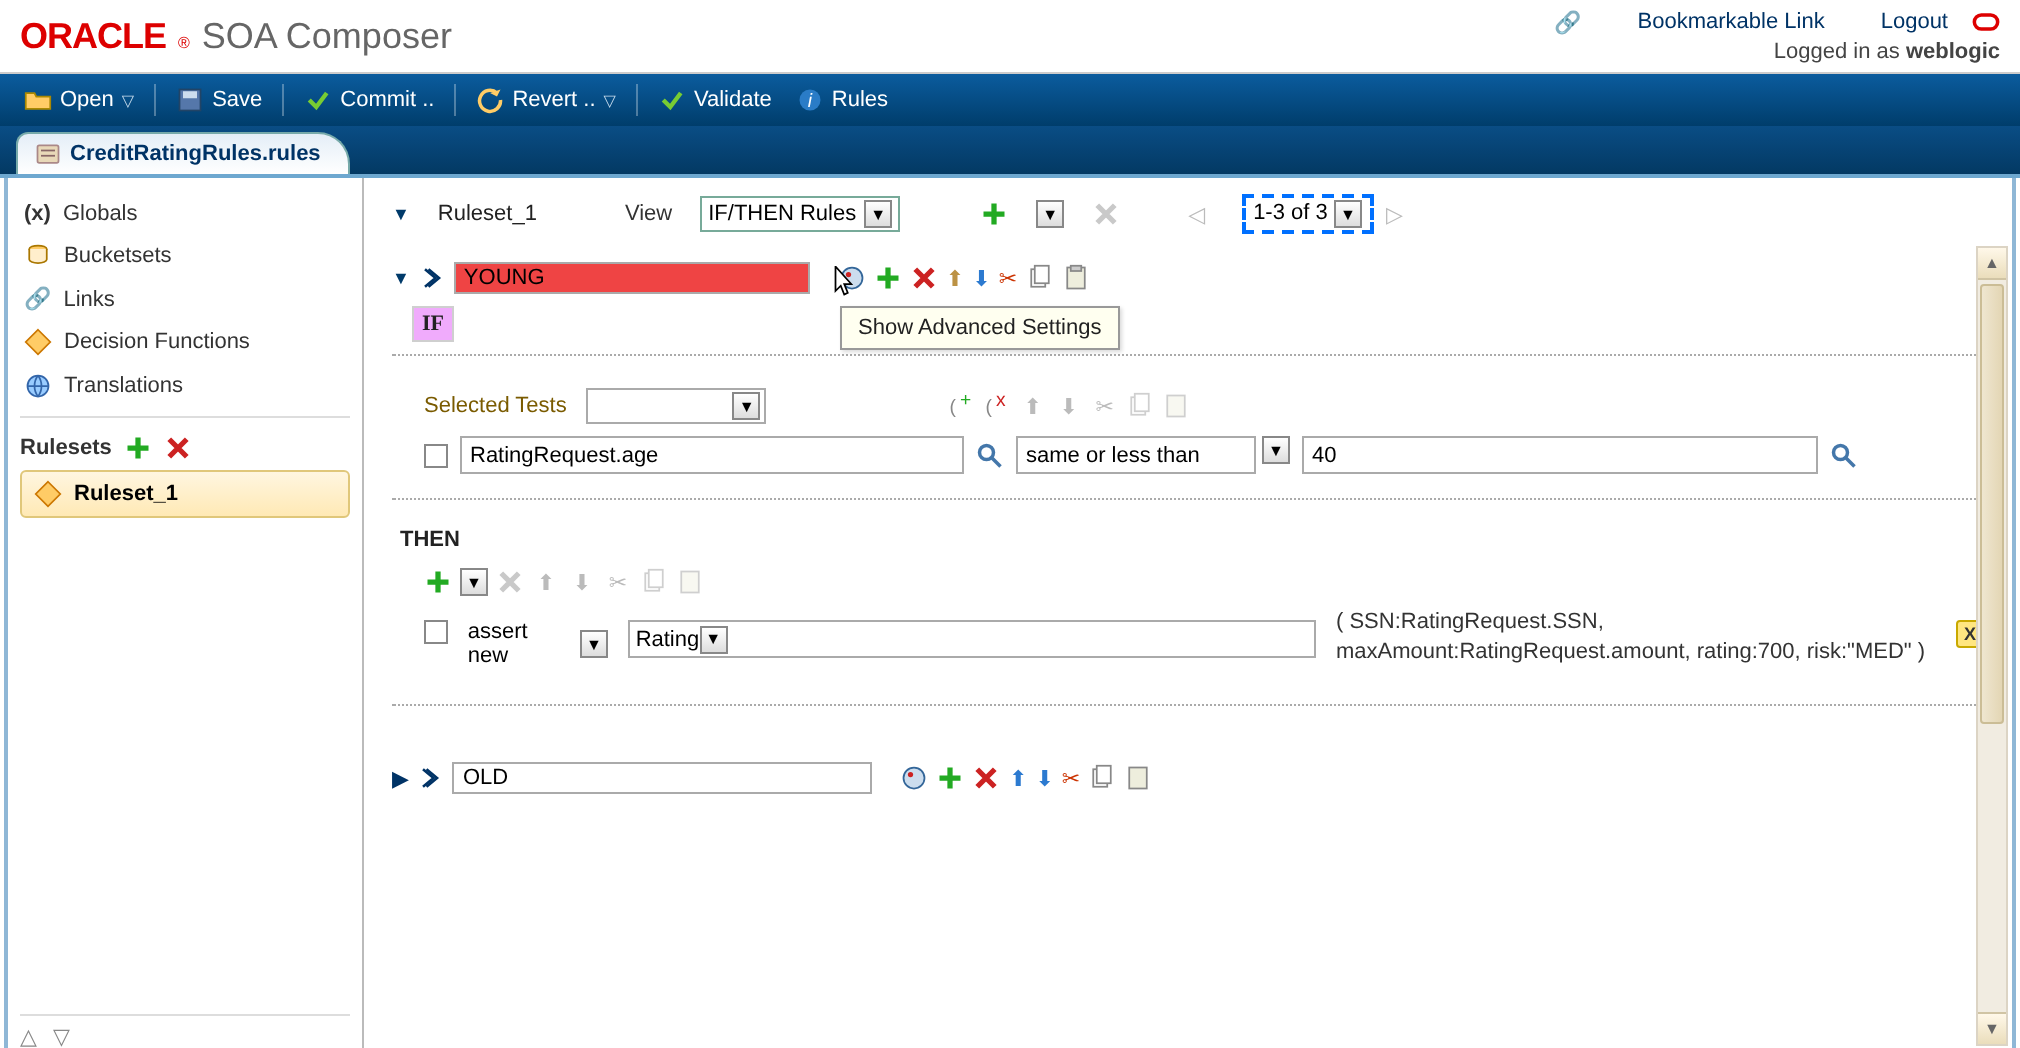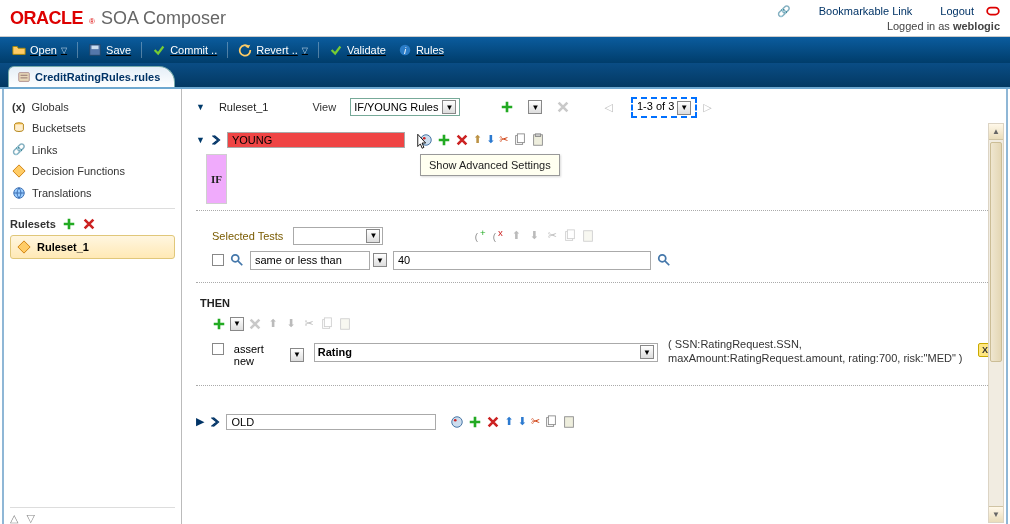--- a/index.html
+++ b/index.html
@@ -9,21 +9,21 @@
 .brand { display: flex; align-items: baseline; gap: 6px; }
 .brand-oracle { color: #d00; font-weight: bold; font-size: 18px; letter-spacing: -0.5px; }
 .brand-reg { color: #d00; font-size: 8px; vertical-align: super; }
 .brand-app { color: #666; font-size: 18px; font-weight: normal; }
 .header-right { display: flex; flex-direction: column; align-items: flex-end; gap: 2px; }
 .header-links { display: flex; align-items: center; gap: 12px; }
 .header-link { color: #036; text-decoration: none; padding-left: 16px; }
 .login-info { color: #444; font-size: 10px; }
 .login-info b { font-weight: bold; }
 
-.toolbar { background: linear-gradient(#0b5c9e, #003d6b); display: flex; align-items: center; height: 26px; padding: 0 6px; text-decoration: underline; }
+.toolbar { background: linear-gradient(#0b5c9e, #003d6b); display: flex; align-items: center; height: 26px; padding: 0 6px; }
 .tb-item { display: flex; align-items: center; gap: 4px; color: #fff; padding: 2px 6px; cursor: pointer; }
 .tb-sep { width: 1px; height: 16px; background: rgba(255,255,255,0.3); margin: 0 4px; }
 .tb-arrow { font-size: 8px; color: #c2d8ea; }
 
 .tab-strip { background: linear-gradient(#0a4d85, #033963); height: 26px; display: flex; align-items: flex-end; padding: 0 8px; border-bottom: 2px solid #6ea8d0; }
 .tab { background: linear-gradient(#e4eef7, #fff); border: 1px solid #7aa; border-bottom: none; border-radius: 6px 16px 0 0; padding: 3px 14px 3px 8px; display: flex; align-items: center; gap: 4px; color: #036; font-weight: bold; }
 
 .workspace { display: flex; height: calc(524px - 26px - 26px - 30px); background: #fff; border: 2px solid #8fb7d6; border-top: none; margin: 0 2px; }
 
 .sidebar { width: 178px; border-right: 1px solid #bbb; display: flex; flex-direction: column; padding: 8px 6px 4px; }
@@ -45,42 +45,42 @@
 
 .divider-dots { border-top: 1px dotted #aaa; margin: 4px 0 6px; }
 
 .rule-block { margin-bottom: 8px; position: relative; }
 .rule-hdr { display: flex; align-items: center; gap: 4px; }
 .rule-name-box { border: 1px solid #aaa; background: #ef4444; padding: 1px 4px; flex: none; width: 178px; }
 .ico-row { display: flex; align-items: center; gap: 4px; }
 .icon { width: 14px; height: 14px; display: inline-flex; align-items: center; justify-content: center; font-size: 11px; }
 .icon-btn { cursor: pointer; }
 
-.if-lbl { font-weight: bold; font-family: Georgia, serif; font-size: 11px; color: #222; padding: 18px 4px; border: 1px solid #cfcfcf; background: #f0abfc; display: inline-block; margin-top: 6px; margin-left: 10px; }
+.if-lbl { font-weight: bold; font-family: Georgia, serif; font-size: 11px; color: #222; padding: 2px 4px; border: 1px solid #cfcfcf; background: #f0abfc; display: inline-block; margin-top: 6px; margin-left: 10px; }
 .tooltip { position: absolute; left: 224px; top: 22px; background: #fffff0; border: 1px solid #999; padding: 4px 8px; font-size: 11px; color: #222; box-shadow: 1px 1px 2px rgba(0,0,0,0.15); z-index: 5; }
 
 .tests-row { display: flex; align-items: center; gap: 10px; margin: 16px 0 6px 16px; }
 .tests-lbl { color: #7a5b00; }
 .tests-select { border: 1px solid #aaa; width: 90px; height: 18px; display: flex; align-items: center; justify-content: flex-end; padding-right: 2px; }
 .tests-icons { display: flex; gap: 4px; margin-left: 80px; }
 
 .cond-row { display: flex; align-items: center; gap: 6px; margin-left: 16px; }
 .chk { width: 12px; height: 12px; border: 1px solid #888; background: #fff; }
 .field-box { border: 1px solid #aaa; background: #fff; padding: 2px 4px; height: 19px; display: flex; align-items: center; }
 .field-box.w1 { width: 252px; }
 .field-box.w2 { width: 120px; }
 .field-box.w3 { width: 258px; }
-.op-box { display: flex; align-items: center; gap: 3px; }
+.op-box { display: flex; gap: 3px; }
 
 .then-lbl { font-weight: bold; color: #222; margin: 14px 0 8px 4px; }
 .then-icons { display: flex; gap: 4px; margin-left: 16px; margin-bottom: 12px; }
 
 .assert-row { display: flex; align-items: flex-start; gap: 10px; margin-left: 16px; }
 .assert-sel { display: flex; align-items: center; gap: 4px; }
-.rating-box { border: 1px solid #aaa; width: 350px; height: 19px; display: flex; align-items: center; justify-content: space-between; padding: 0 3px; font-weight: bold; }
+.rating-box { border: 1px solid #aaa; width: 350px; height: 19px; display: flex; align-items: center; justify-content: flex-start; padding: 0 3px; }
 .rating-read { color: #333; font-size: 11px; max-width: 300px; line-height: 1.35; margin-top: -6px; }
 .xy-badge { background: #ffe680; border: 1px solid #c9a900; font-size: 9px; padding: 1px 3px; font-weight: bold; color: #333; border-radius: 2px; }
 
 .old-row { display: flex; align-items: center; gap: 4px; margin-top: 28px; }
 .old-name { border: 1px solid #aaa; width: 210px; padding: 1px 4px; }
 
 .scrollbar { position: absolute; right: 2px; top: 34px; bottom: 6px; width: 16px; background: #f1ece1; border: 1px solid #dcd4c4; }
 .scroll-btn { height: 16px; background: linear-gradient(#fff8e9, #eaddbb); border-bottom: 1px solid #d0c4a4; display: flex; align-items: center; justify-content: center; font-size: 8px; color: #666; }
 .scroll-btn.bot { position: absolute; bottom: 0; left: 0; right: 0; border-top: 1px solid #d0c4a4; border-bottom: none; }
 .scroll-thumb { position: absolute; left: 1px; right: 1px; top: 18px; height: 220px; background: linear-gradient(90deg, #efe6d0, #e3d6b4); border: 1px solid #cbbd96; border-radius: 2px; }
@@ -224,21 +224,21 @@
     </div>
   </div>
 
   <div class="main">
 
     <div class="ruleset-row">
       <span class="collapse-tri icon-btn">▼</span>
       <span class="rs-label">Ruleset_1</span>
       <span class="view-lbl">View</span>
       <span class="select-box">
-        <span>IF/YOUNG Rules</span>
+        <span>IF/THEN Rules</span>
         <span class="mini-dd">▼</span>
       </span>
       <span style="width:12px"></span>
       <svg class="si icon-btn" viewBox="0 0 16 16">
           <path d="M8 2v12M2 8h12" stroke="#2a2" stroke-width="3"></path>
         </svg>
       <span class="mini-dd icon-btn">▼</span>
       <svg class="si icon-btn" viewBox="0 0 16 16" style="opacity:.35">
           <path d="M3 3l10 10M13 3L3 13" stroke="#666" stroke-width="3"></path>
         </svg>
@@ -317,20 +317,23 @@
             </svg>
           <svg class="si" viewBox="0 0 16 16" style="opacity:.4">
               <rect x="3" y="2" width="10" height="12" fill="#eed" stroke="#888"></rect>
             </svg>
         </div>
       </div>
 
       
       <div class="cond-row">
         <span class="chk"></span>
+        <span class="field-box w1">
+            <span>RatingRequest.age</span>
+          </span>
         <svg class="si icon-btn" viewBox="0 0 16 16">
             <circle cx="6" cy="6" r="4" fill="none" stroke="#47a" stroke-width="2"></circle>
             <line x1="9" y1="9" x2="14" y2="14" stroke="#47a" stroke-width="2"></line>
           </svg>
         <span class="op-box">
           <span class="field-box w2">
               <span>same or less than</span>
             </span>
           <span class="mini-dd icon-btn">▼</span>
         </span>

